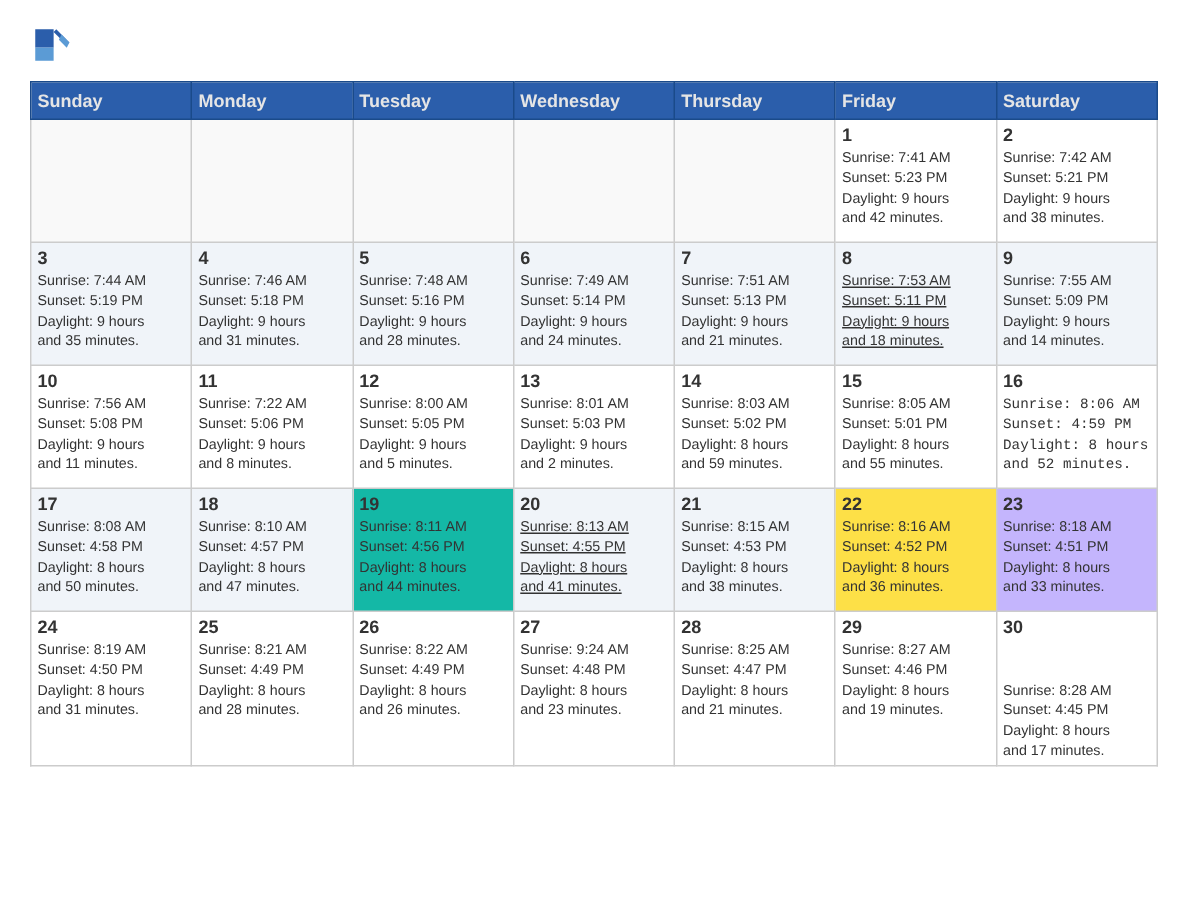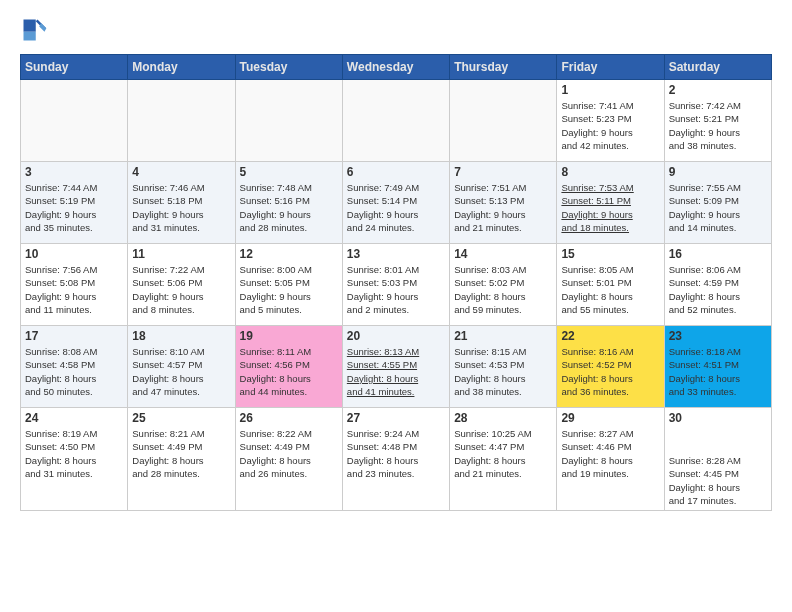--- a/index.html
+++ b/index.html
@@ -239,42 +239,42 @@
           </td>
           <td>
             <span class="day-num">15</span>
             <div class="day-info" style="white-space: pre-line;">Sunrise: 8:05 AM
 Sunset: 5:01 PM
 Daylight: 8 hours
 and 55 minutes.</div>
           </td>
           <td>
             <span class="day-num">16</span>
-            <div class="day-info" style="white-space: pre-line;">Sunrise: 8:06 AM
+            <div class="day-info" style="white-space: pre-line; font-family: Liberation Mono, monospace;">Sunrise: 8:06 AM
 Sunset: 4:59 PM
 Daylight: 8 hours
 and 52 minutes.</div>
           </td>
         </tr>
         <tr>
           <td style="background: rgb(240, 244, 249);">
             <span class="day-num">17</span>
             <div class="day-info" style="white-space: pre-line;">Sunrise: 8:08 AM
 Sunset: 4:58 PM
 Daylight: 8 hours
 and 50 minutes.</div>
           </td>
           <td style="background: rgb(240, 244, 249);">
             <span class="day-num">18</span>
             <div class="day-info" style="white-space: pre-line;">Sunrise: 8:10 AM
 Sunset: 4:57 PM
 Daylight: 8 hours
 and 47 minutes.</div>
           </td>
-          <td style="background: #f9a8d4; margin-top: 28px;">
+          <td style="background: #14b8a6; margin-top: 28px;">
             <span class="day-num">19</span>
             <div class="day-info" style="white-space: pre-line;">Sunrise: 8:11 AM
 Sunset: 4:56 PM
 Daylight: 8 hours
 and 44 minutes.</div>
           </td>
           <td style="background: rgb(240, 244, 249);">
             <span class="day-num">20</span>
             <div class="day-info" style="white-space: pre-line; text-decoration: underline;">Sunrise: 8:13 AM
 Sunset: 4:55 PM
@@ -288,21 +288,21 @@
 Daylight: 8 hours
 and 38 minutes.</div>
           </td>
           <td style="background: #fde047;">
             <span class="day-num">22</span>
             <div class="day-info" style="white-space: pre-line;">Sunrise: 8:16 AM
 Sunset: 4:52 PM
 Daylight: 8 hours
 and 36 minutes.</div>
           </td>
-          <td style="background: #0ea5e9;">
+          <td style="background: #c4b5fd;">
             <span class="day-num">23</span>
             <div class="day-info" style="white-space: pre-line;">Sunrise: 8:18 AM
 Sunset: 4:51 PM
 Daylight: 8 hours
 and 33 minutes.</div>
           </td>
         </tr>
         <tr>
           <td>
             <span class="day-num">24</span>
@@ -327,21 +327,21 @@
           </td>
           <td>
             <span class="day-num">27</span>
             <div class="day-info" style="white-space: pre-line;">Sunrise: 9:24 AM
 Sunset: 4:48 PM
 Daylight: 8 hours
 and 23 minutes.</div>
           </td>
           <td>
             <span class="day-num">28</span>
-            <div class="day-info" style="white-space: pre-line;">Sunrise: 10:25 AM
+            <div class="day-info" style="white-space: pre-line;">Sunrise: 8:25 AM
 Sunset: 4:47 PM
 Daylight: 8 hours
 and 21 minutes.</div>
           </td>
           <td>
             <span class="day-num">29</span>
             <div class="day-info" style="white-space: pre-line;">Sunrise: 8:27 AM
 Sunset: 4:46 PM
 Daylight: 8 hours
 and 19 minutes.</div>

